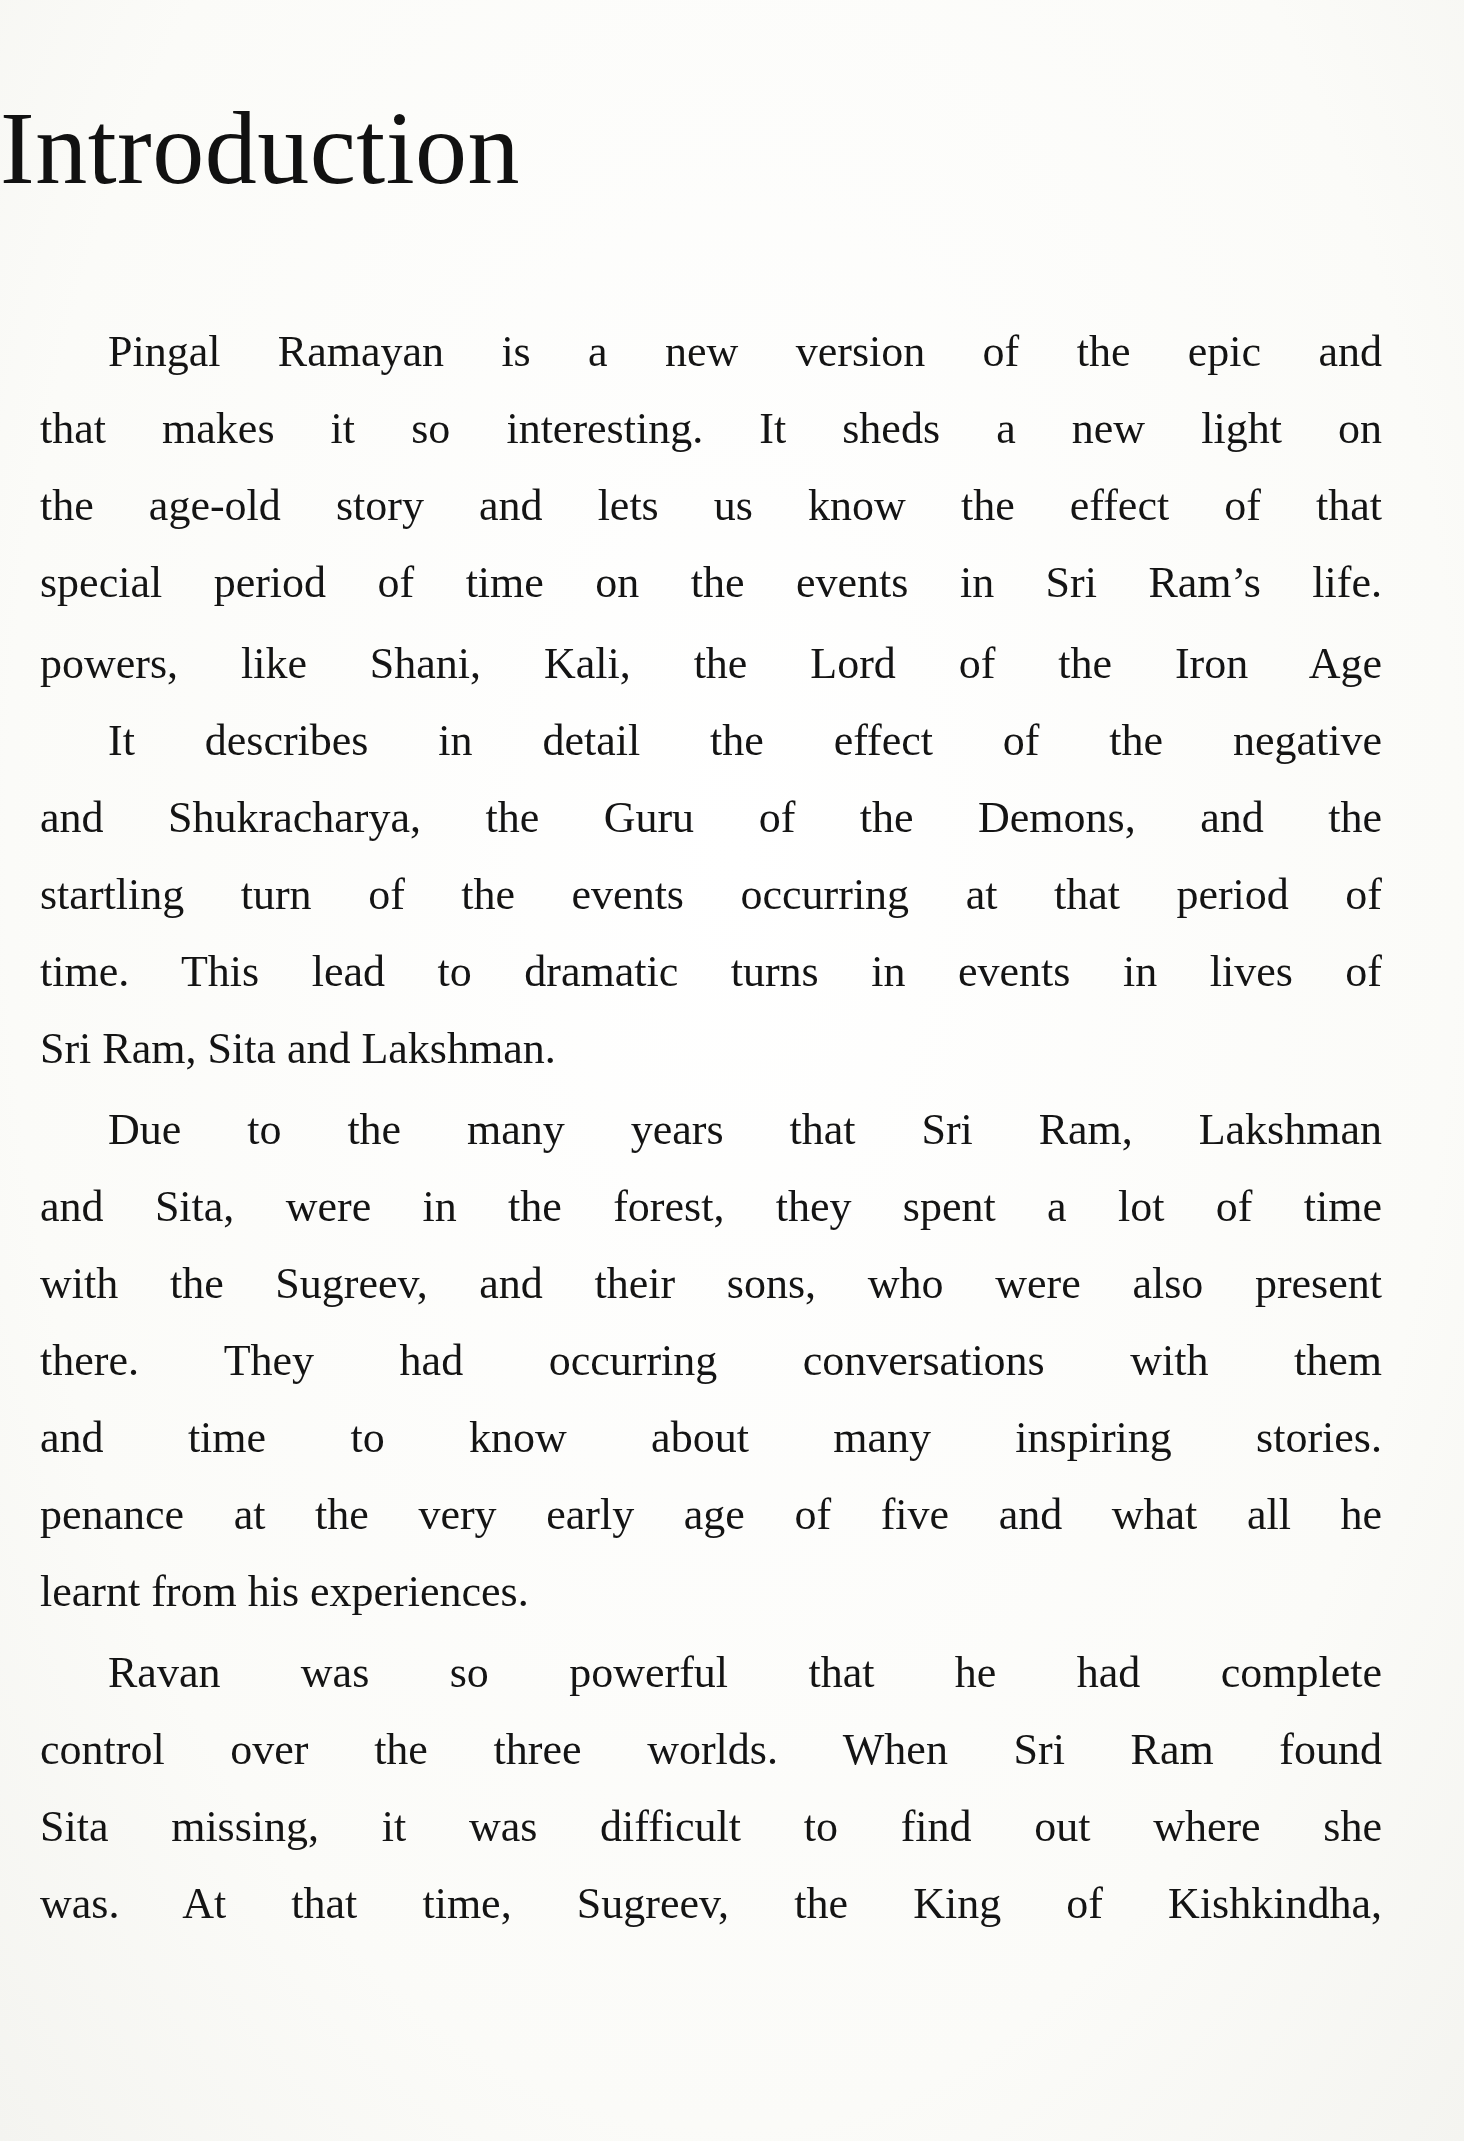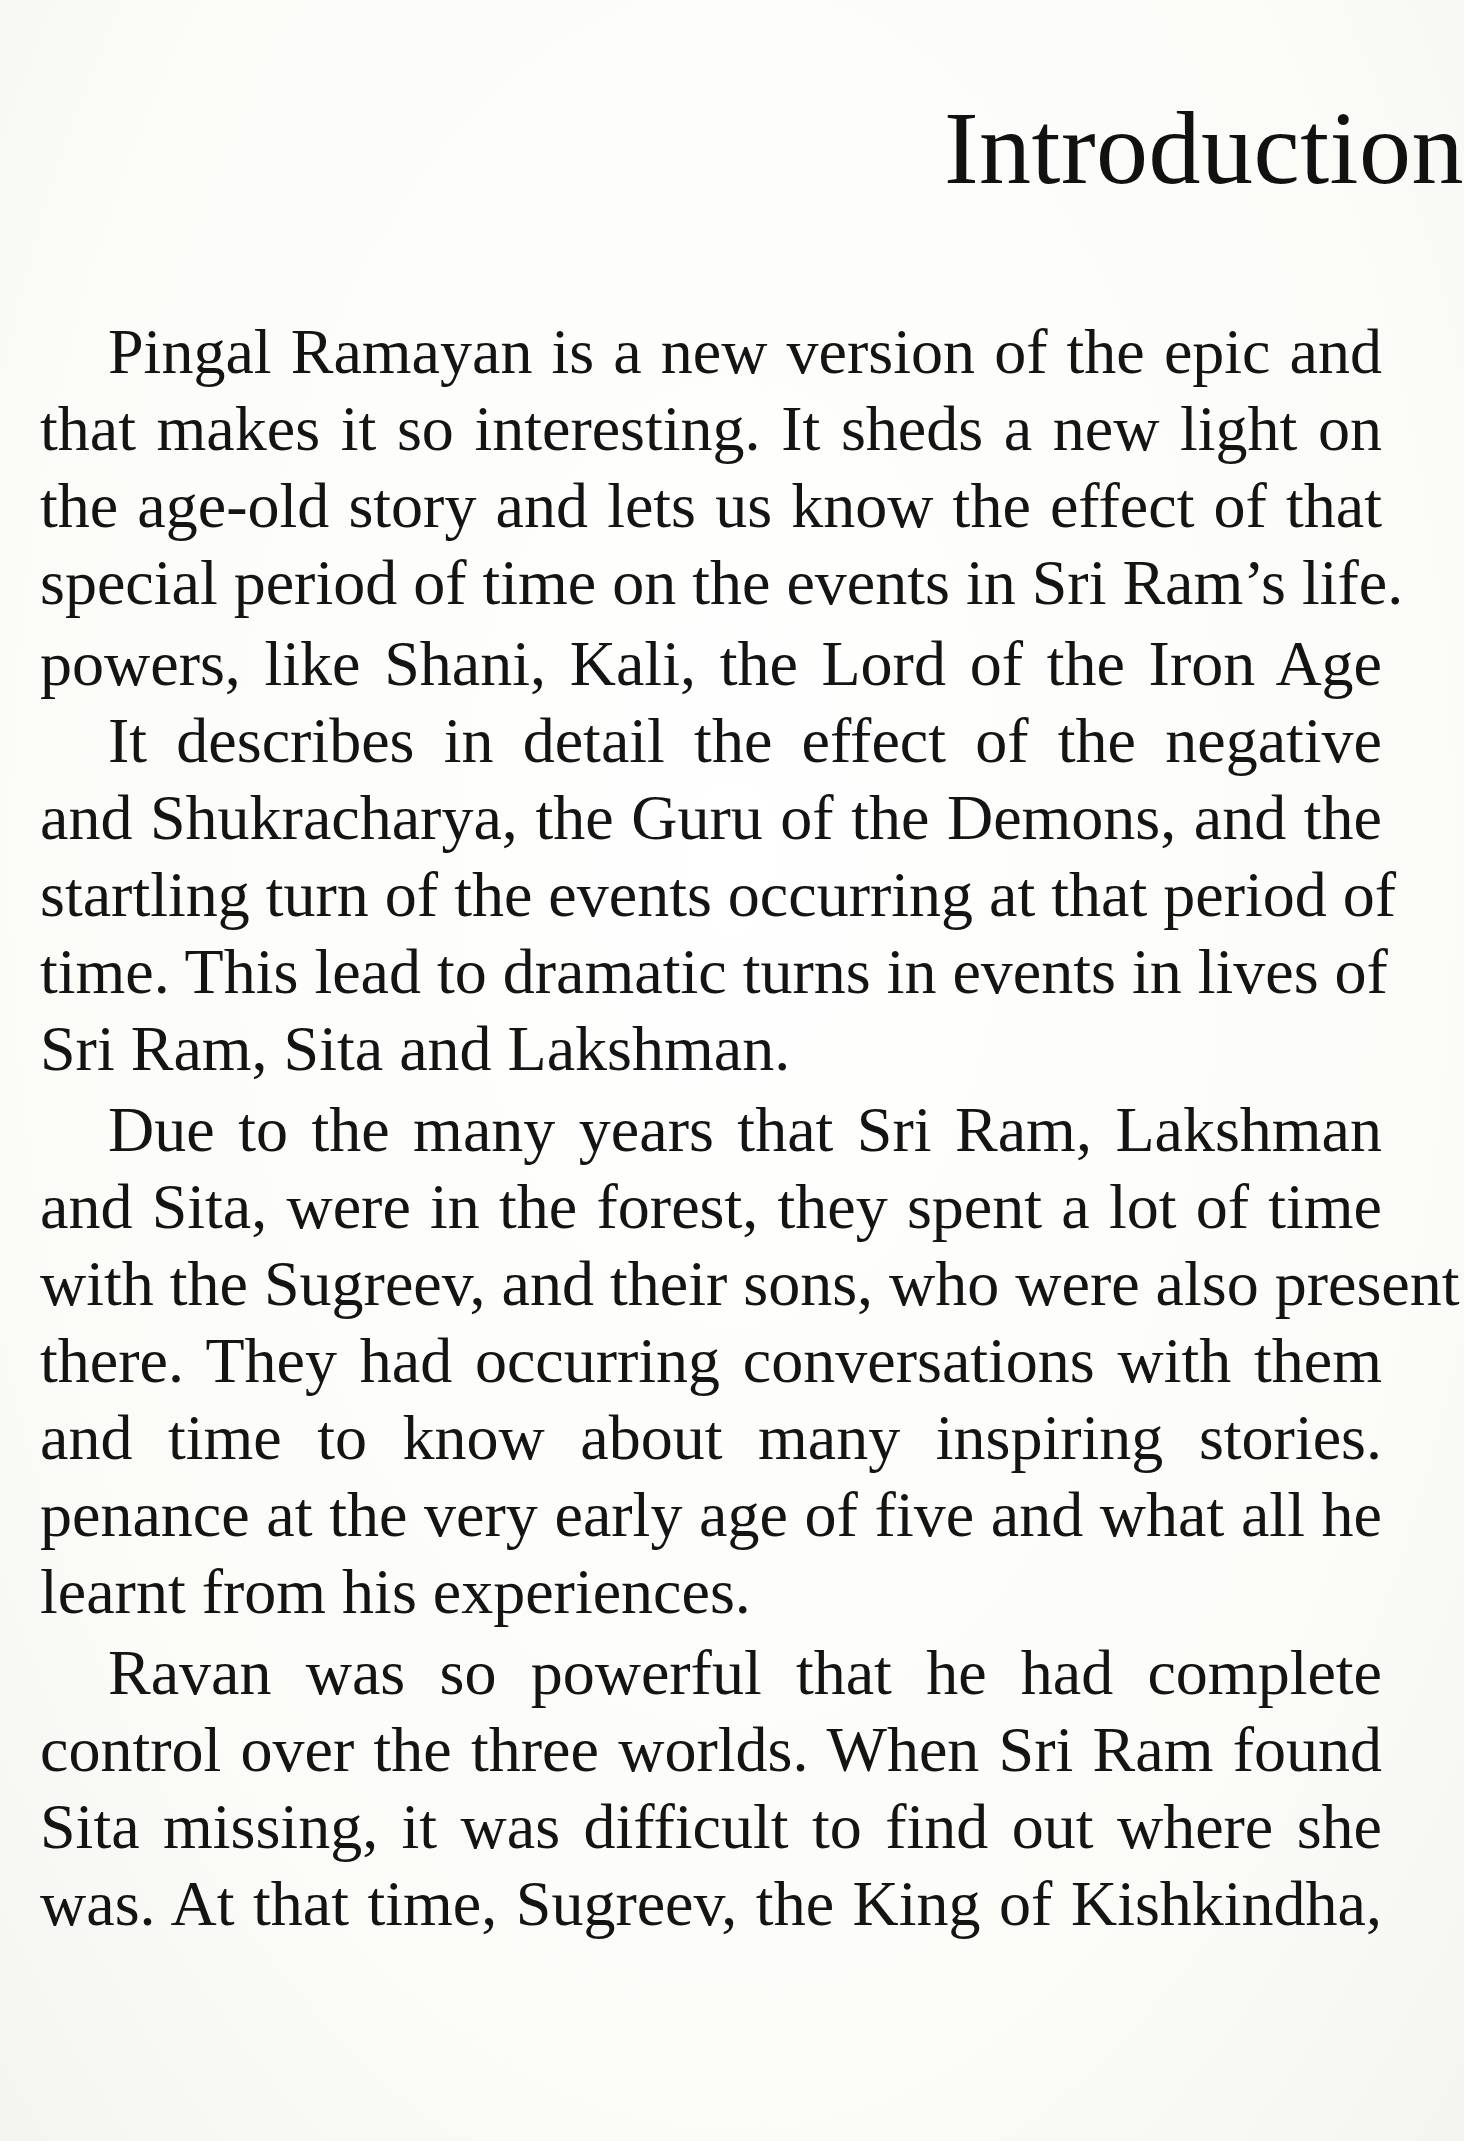--- a/index.html
+++ b/index.html
@@ -21,42 +21,42 @@
       top: 0;
       width: 1464px;
       height: 2141px;
       background: radial-gradient(ellipse at 50% 40%, #ffffff 0%, #fbfbf8 70%, #f4f4f0 100%);
     }
     .title {
       position: absolute;
       left: 0;
       top: 88px;
       width: 1464px;
-      text-align: right;
+      text-align: left;
       font-size: 104px;
       line-height: 120px;
       letter-spacing: 0.5px;
       color: #111;
       margin: 0;
       font-weight: normal;
     }
     .body {
       position: absolute;
       left: 40px;
       top: 313px;
       width: 1342px;
     }
     .para {
       margin: 0 0 4px 0;
     }
     .line {
       display: block;
       height: 77px;
       line-height: 77px;
-      font-size: 64px;
+      font-size: 44px;
       text-align: justify;
       text-align-last: justify;
       white-space: nowrap;
       overflow: visible;
     }
     .line.first {
       padding-left: 68px;
     }
     .line.last {
       text-align-last: left;

